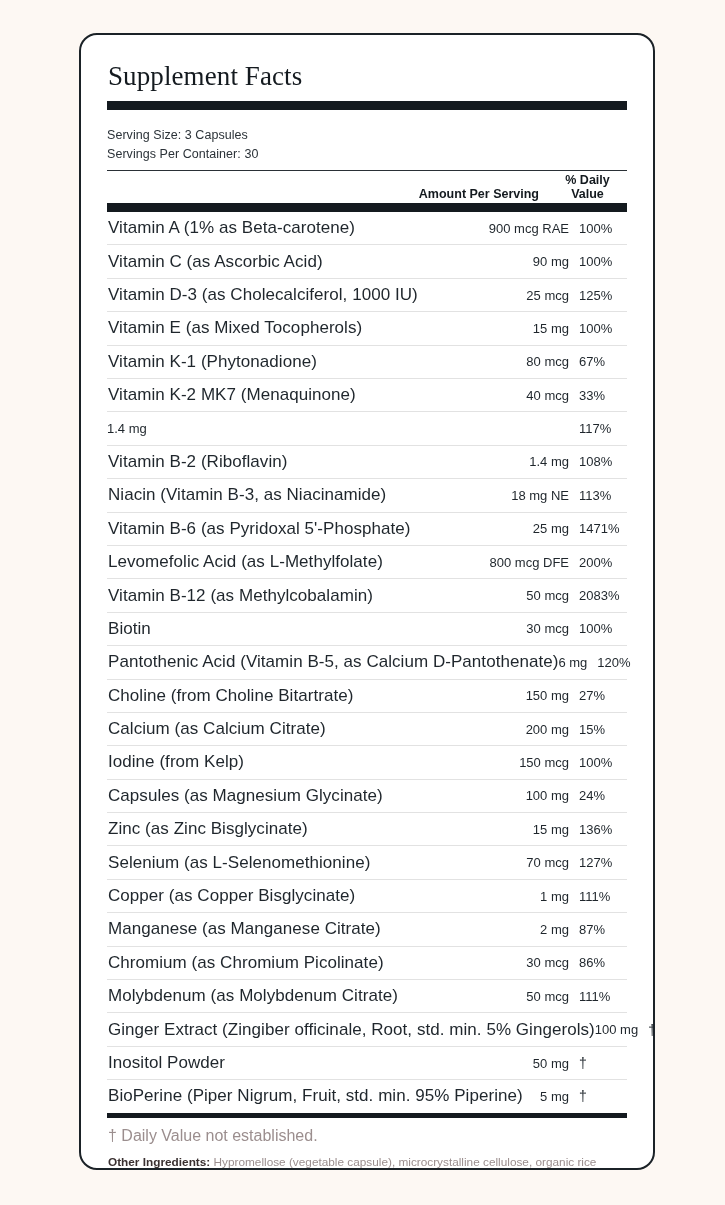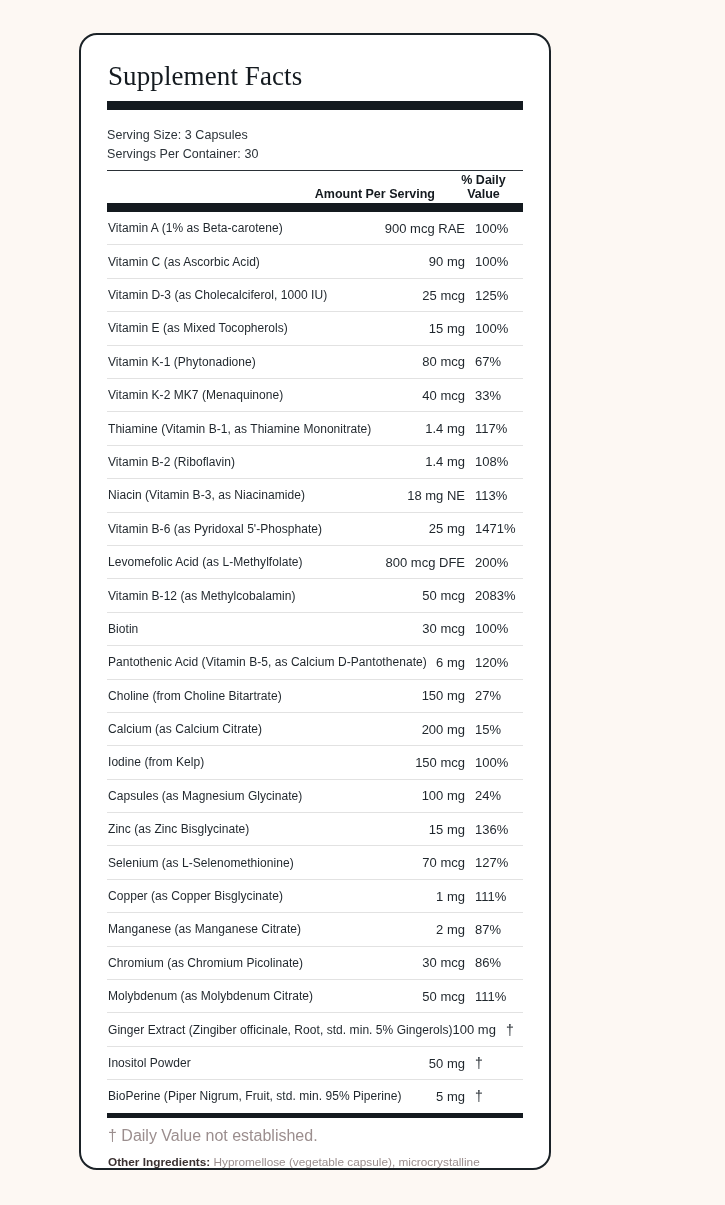--- a/index.html
+++ b/index.html
@@ -17,21 +17,21 @@
   .page {
     position: relative;
     width: 725px;
     height: 1205px;
     box-sizing: border-box;
   }
   .panel {
     position: absolute;
     left: 79px;
     top: 33px;
-    width: 472px;
+    width: 576px;
     height: 1137px;
     box-sizing: border-box;
     background: #ffffff;
     border: 2px solid #1b2227;
     border-radius: 18px;
     overflow: hidden;
   }
   .panel-inner {
     box-sizing: border-box;
     padding: 26px 26px 0 26px;
@@ -112,21 +112,21 @@
     width: 100%;
   }
   .nrow {
     display: flex;
     align-items: center;
     justify-content: space-between;
     height: 32.4px;
     box-sizing: border-box;
   }
   .nrow .n-name {
-    font-size: 12px;
+    font-size: 17px;
     color: #1f262c;
     letter-spacing: 0.05px;
     white-space: nowrap;
     flex: 1 1 auto;
     padding-left: 1px;
   }
   .nrow .n-amount {
     font-size: 13px;
     color: #1f262c;
     text-align: right;
@@ -225,21 +225,20 @@
             <div class="n-dv">67%</div>
           </div>
           <div class="rule-hair"></div>
           <div class="nrow">
             <div class="n-name">Vitamin K-2 MK7 (Menaquinone)</div>
             <div class="n-amount">40 mcg</div>
             <div class="n-dv">33%</div>
           </div>
           <div class="rule-hair"></div>
           <div class="nrow">
-            <div class="n-name">Thiamine (Vitamin B-1, as Thiamine Mononitrate)</div>
             <div class="n-amount">1.4 mg</div>
             <div class="n-dv">117%</div>
           </div>
           <div class="rule-hair"></div>
           <div class="nrow">
             <div class="n-name">Vitamin B-2 (Riboflavin)</div>
             <div class="n-amount">1.4 mg</div>
             <div class="n-dv">108%</div>
           </div>
           <div class="rule-hair"></div>

